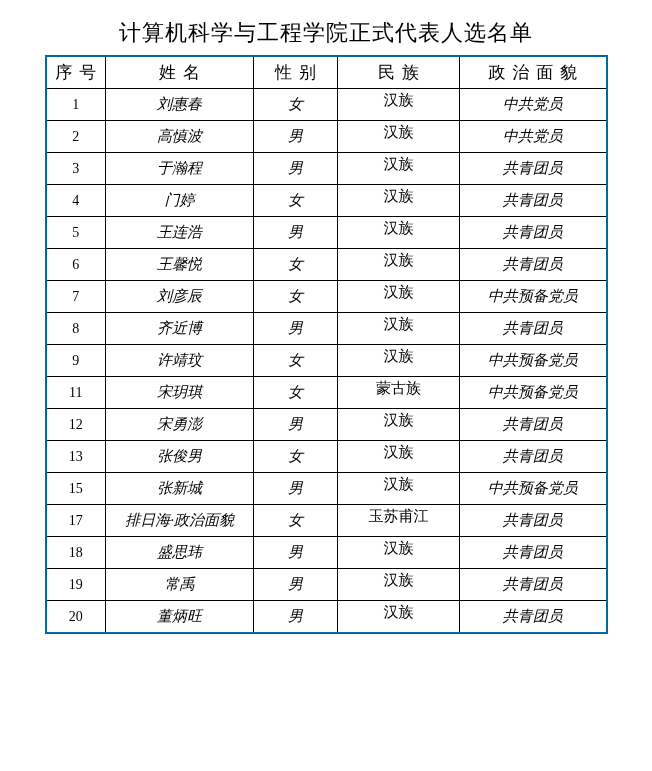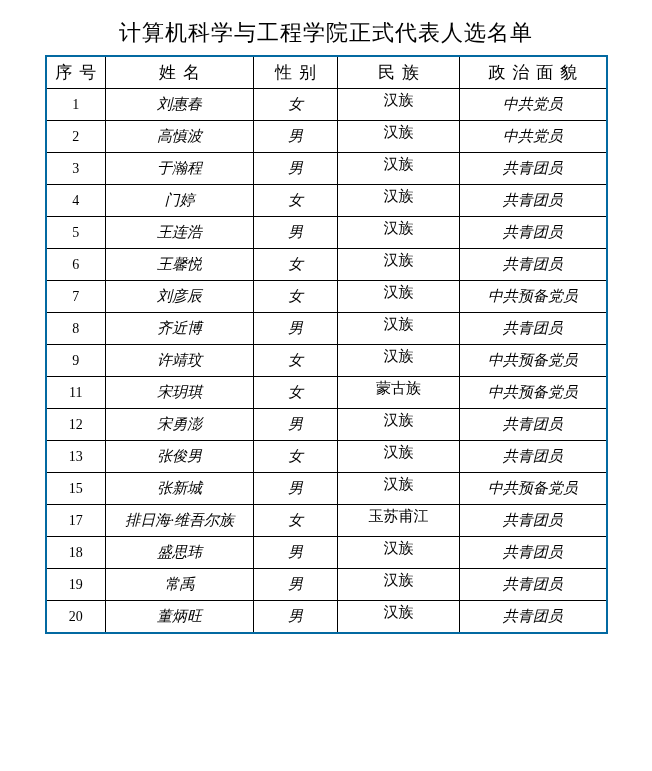--- a/index.html
+++ b/index.html
@@ -202,21 +202,21 @@
     <td class="cell-no">15</td>
     <td class="cell-name">张新城</td>
     <td class="cell-sex">男</td>
     <td class="cell-eth">
       <span class="raised">汉族</span>
     </td>
     <td class="cell-pol">中共预备党员</td>
   </tr>
       <tr>
     <td class="cell-no">17</td>
-    <td class="cell-name">排日海·维吾尔族</td>
+    <td class="cell-name">排日海·政治面貌</td>
     <td class="cell-sex">女</td>
     <td class="cell-eth">
       <span class="raised">玉苏甫江</span>
     </td>
     <td class="cell-pol">共青团员</td>
   </tr>
       <tr>
     <td class="cell-no">18</td>
     <td class="cell-name">盛思玮</td>
     <td class="cell-sex">男</td>

